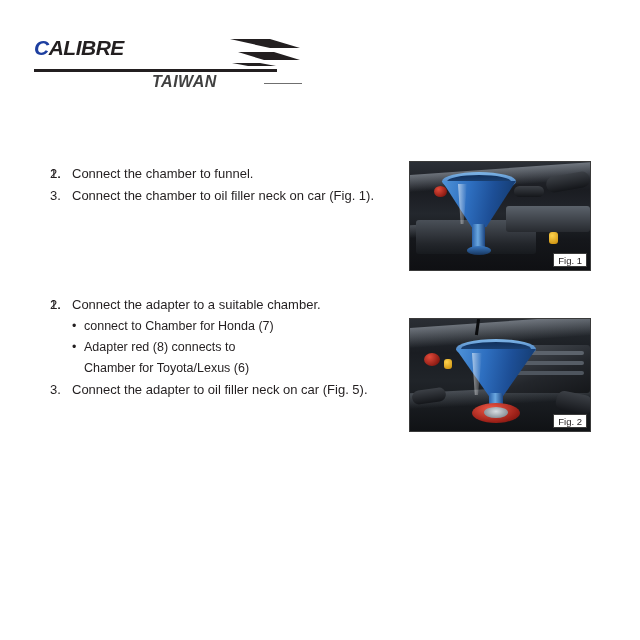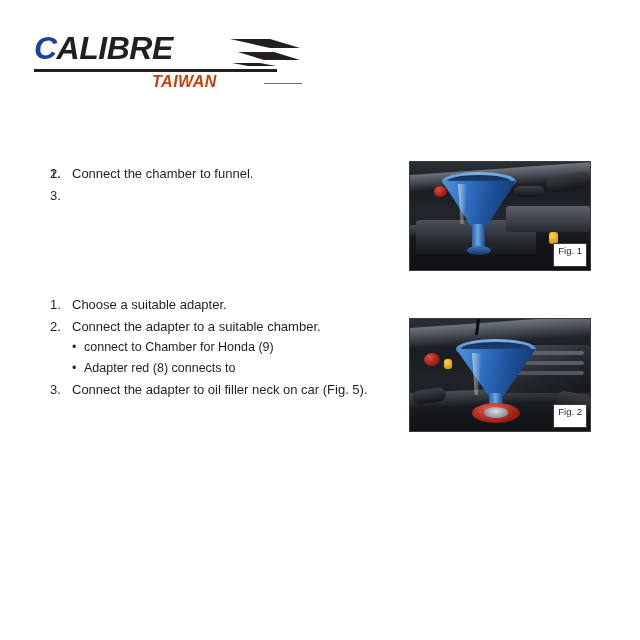--- a/index.html
+++ b/index.html
@@ -24,21 +24,21 @@
     width: 270px;
     height: 55px;
   }
   #logo-wordmark {
     position: absolute;
     left: 0;
     top: 0;
     font-family: "Liberation Sans", sans-serif;
     font-weight: bold;
     font-style: italic;
-    font-size: 32px;
+    font-size: 21px;
     letter-spacing: -0.5px;
     color: #231f20;
     line-height: 30px;
   }
   #logo-wordmark .c-blue { color: #1d3fa0; }
   #logo-swoosh {
     position: absolute;
     left: 196px;
     top: 2px;
   }
@@ -51,21 +51,21 @@
     background: #231f20;
   }
   #logo-sub {
     position: absolute;
     left: 118px;
     top: 40px;
     font-weight: bold;
     font-style: italic;
     font-size: 16px;
     letter-spacing: 0.5px;
-    color: #c2410c;
+    color: #404040;
   }
   #logo-sub-rule {
     position: absolute;
     left: 230px;
     top: 50px;
     width: 38px;
     height: 1px;
     background: #6f6f6f;
   }
 
@@ -145,21 +145,21 @@
     height: 112px;
   }
   .fig-label {
     position: absolute;
     right: 3px;
     bottom: 3px;
     background: #ffffff;
     border: 1px solid #3a3a3a;
     font-size: 9.5px;
     line-height: 11px;
-    padding: 1px 4px 10px 4px;
+    padding: 1px 4px 0 4px;
     color: #231f20;
     z-index: 20;
   }
   .photo {
     position: absolute;
     inset: 0;
   }
 
   
   .bay {
@@ -269,41 +269,42 @@
   <ol class="steps">
     <li>
       <span class="num">1.</span>
     </li>
     <li>
       <span class="num">2.</span>
       <span>Connect the chamber to funnel.</span>
     </li>
     <li>
       <span class="num">3.</span>
+      <span>Connect the chamber to oil filler neck on car (Fig. 1).</span>
     </li>
   </ol>
 </div>
 
 <div class="section" id="section-2">
   <ol class="steps">
     <li>
       <span class="num">1.</span>
-      <span>Choose a suitable adapter.</span>
     </li>
     <li>
       <span class="num">2.</span>
       <span>Connect the adapter to a suitable chamber.</span>
       <ul class="sub">
         <li>
           <span class="bullet">•</span>
-          <span class="sub-line2">connect to Chamber for Honda (9)</span>
+          <span class="sub-line2">connect to Chamber for Honda (7)</span>
         </li>
         <li>
           <span class="bullet">•</span>
           <span>Adapter red (8) connects to</span>
+          <span class="sub-line2">Chamber for Toyota/Lexus (6)</span>
         </li>
       </ul>
     </li>
     <li>
       <span class="num">3.</span>
       <span>Connect the adapter to oil filler neck on car (Fig. 5).</span>
     </li>
   </ol>
 </div>
 

